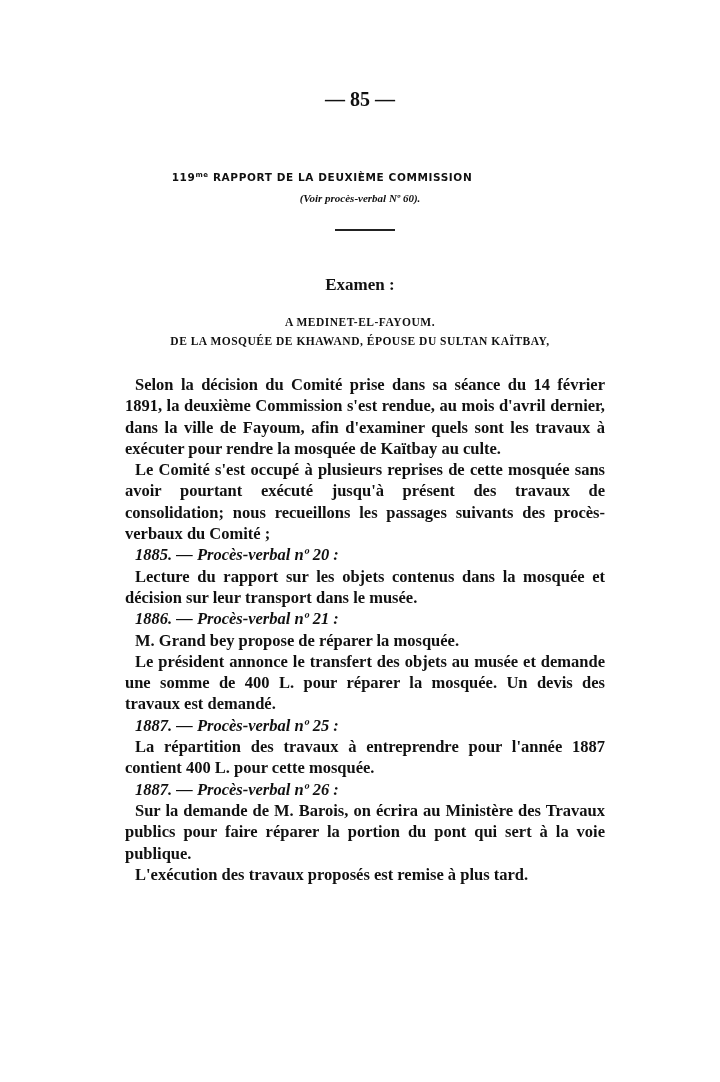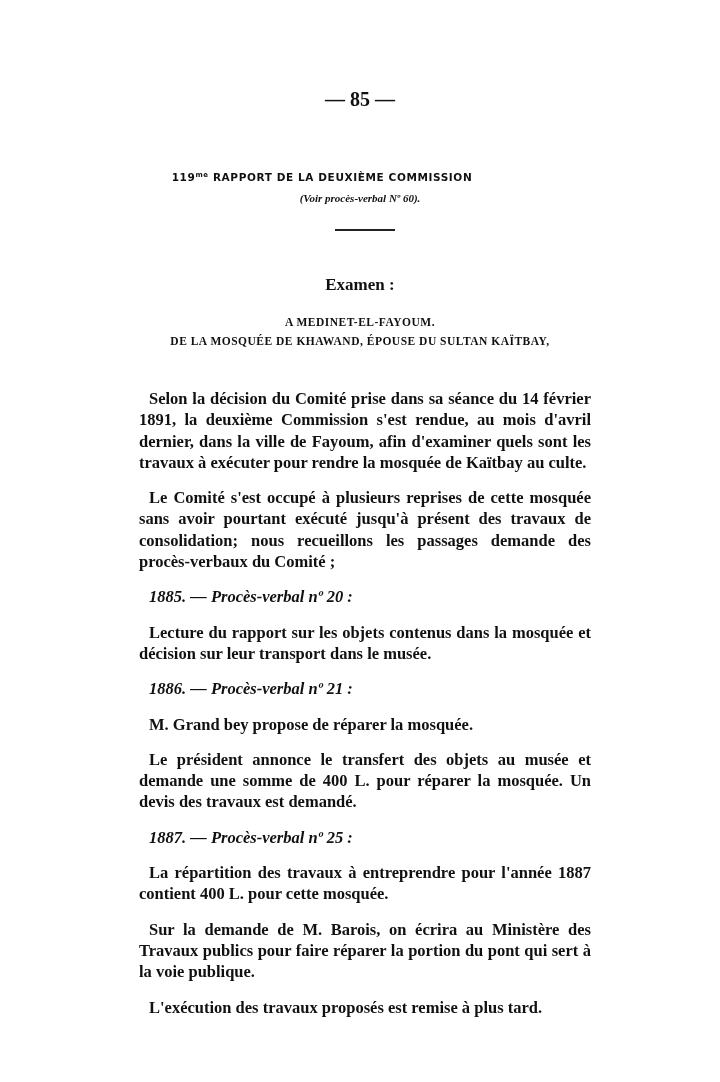--- a/index.html
+++ b/index.html
@@ -82,21 +82,21 @@
     .body-text {
       position: absolute;
       top: 374px;
       left: 125px;
       width: 480px;
       font-size: 16.5px;
       font-weight: bold;
       line-height: 21.3px;
     }
     .body-text p {
-      margin: 14px;
+      margin: 0;
       text-align: justify;
       text-align-last: left;
     }
     .body-text p.indent {
       text-indent: 10px;
     }
     .body-text p.entry {
       text-indent: 10px;
       font-style: italic;
     }
@@ -114,29 +114,30 @@
 
 <div class="examen">Examen :</div>
 
 <div class="subject">
   <div>A MEDINET-EL-FAYOUM.</div>
   <div>DE LA MOSQUÉE DE KHAWAND, ÉPOUSE DU SULTAN KAÏTBAY,</div>
 </div>
 
 <div class="body-text">
   <p class="indent">Selon la décision du Comité prise dans sa séance du 14 février 1891, la deuxième Commission s'est rendue, au mois d'avril dernier, dans la ville de Fayoum, afin d'examiner quels sont les travaux à exécuter pour rendre la mosquée de Kaïtbay au culte.</p>
-  <p class="indent">Le Comité s'est occupé à plusieurs reprises de cette mosquée sans avoir pourtant exécuté jusqu'à présent des travaux de consolidation; nous recueillons les passages demande des procès-verbaux du Comité ;</p>
+  <p class="indent">Le Comité s'est occupé à plusieurs reprises de cette mosquée sans avoir pourtant exécuté jusqu'à présent des travaux de consolidation; nous recueillons les passages suivants des procès-verbaux du Comité ;</p>
 
   <p class="entry">1885. — Procès-verbal nº 20 :</p>
   <p class="indent">Lecture du rapport sur les objets contenus dans la mosquée et décision sur leur transport dans le musée.</p>
 
   <p class="entry">1886. — Procès-verbal nº 21 :</p>
   <p class="indent">M. Grand bey propose de réparer la mosquée.</p>
 
   <p class="indent">Le président annonce le transfert des objets au musée et demande une somme de 400 L. pour réparer la mosquée. Un devis des travaux est demandé.</p>
 
   <p class="entry">1887. — Procès-verbal nº 25 :</p>
   <p class="indent">La répartition des travaux à entreprendre pour l'année 1887 contient 400 L. pour cette mosquée.</p>
 
+  <p class="entry">1887. — Procès-verbal nº 26 :</p>
   <p class="indent">Sur la demande de M. Barois, on écrira au Ministère des Travaux publics pour faire réparer la portion du pont qui sert à la voie publique.</p>
 
   <p class="indent">L'exécution des travaux proposés est remise à plus tard.</p>
 </div>
 
 </body></html>

